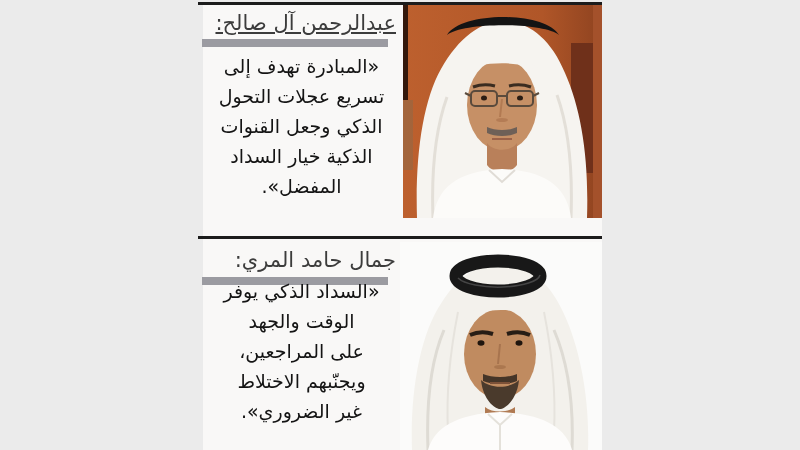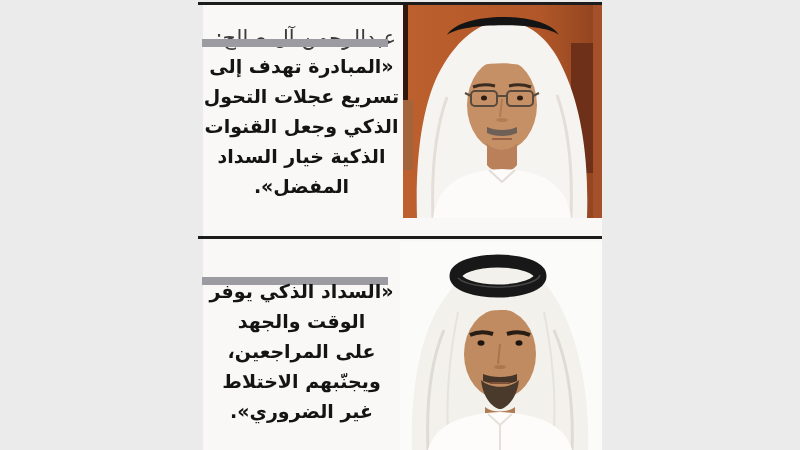--- a/index.html
+++ b/index.html
@@ -13,28 +13,28 @@
   .panel-bg{position:absolute;left:203px;top:5px;width:399px;height:445px;background:#f9f8f7;}
   .hline{position:absolute;left:198px;width:404px;height:3px;background:#1c1c1c;}
   .hline.top{top:2px;}
   .hline.mid{top:236px;}
   .speaker{
     position:absolute;left:203px;width:193px;direction:rtl;
     text-align:right;padding-right:3px;
     font-size:21px;line-height:28px;color:#3c3c3c;letter-spacing:0;
     white-space:nowrap;overflow:hidden;
   }
-  .speaker.s1{top:24px;}
+  .speaker.s1{top:9px;text-decoration:underline;}
   .speaker.s2{top:246px;}
   .accent-bar{position:absolute;left:202px;width:186px;height:8px;background:#9b9ba1;}
   .accent-bar.b1{top:39px;}
   .accent-bar.b2{top:277px;}
   .quote{
     position:absolute;left:203px;width:197px;direction:rtl;
-    text-align:center;font-weight:bold;color:#141414;
+    text-align:center;font-weight:normal;color:#141414;
     font-size:19px;line-height:30px;white-space:pre-line;
   }
   .quote.q1{top:51px;}
   .quote.q2{top:276px;}
   .photo{position:absolute;overflow:hidden;}
   .photo.p1{left:403px;top:5px;width:199px;height:213px;}
   .photo.p2{left:400px;top:242px;width:202px;height:208px;}
   .photo svg{display:block;width:100%;height:100%;}
 </style>
 </head>
@@ -97,20 +97,21 @@
 
       <path d="M84 138 L84 160 C90 169 108 169 114 160 L114 138 C108 147 90 147 84 138 Z" fill="#b9805a"></path>
 
       <path d="M30 213 C34 184 52 166 99 164 C146 166 164 184 168 213 Z" fill="#fcfbf9"></path>
       <path d="M86 165 L99 177 L112 165" stroke="#e0dcd6" stroke-width="2" fill="none"></path>
     </svg>
   </div>
 
   <div class="hline mid"></div>
 
+  <div class="speaker s2">جمال حامد المري:</div>
   <div class="accent-bar b2"></div>
   <div class="quote q2">«السداد الذكي يوفر
 الوقت والجهد
 على المراجعين،
 ويجنّبهم الاختلاط
 غير الضروري».</div>
 
   <div class="photo p2">
     <svg viewBox="0 0 202 208" preserveAspectRatio="none">
       <rect width="202" height="208" fill="#fbfbfa"></rect>

